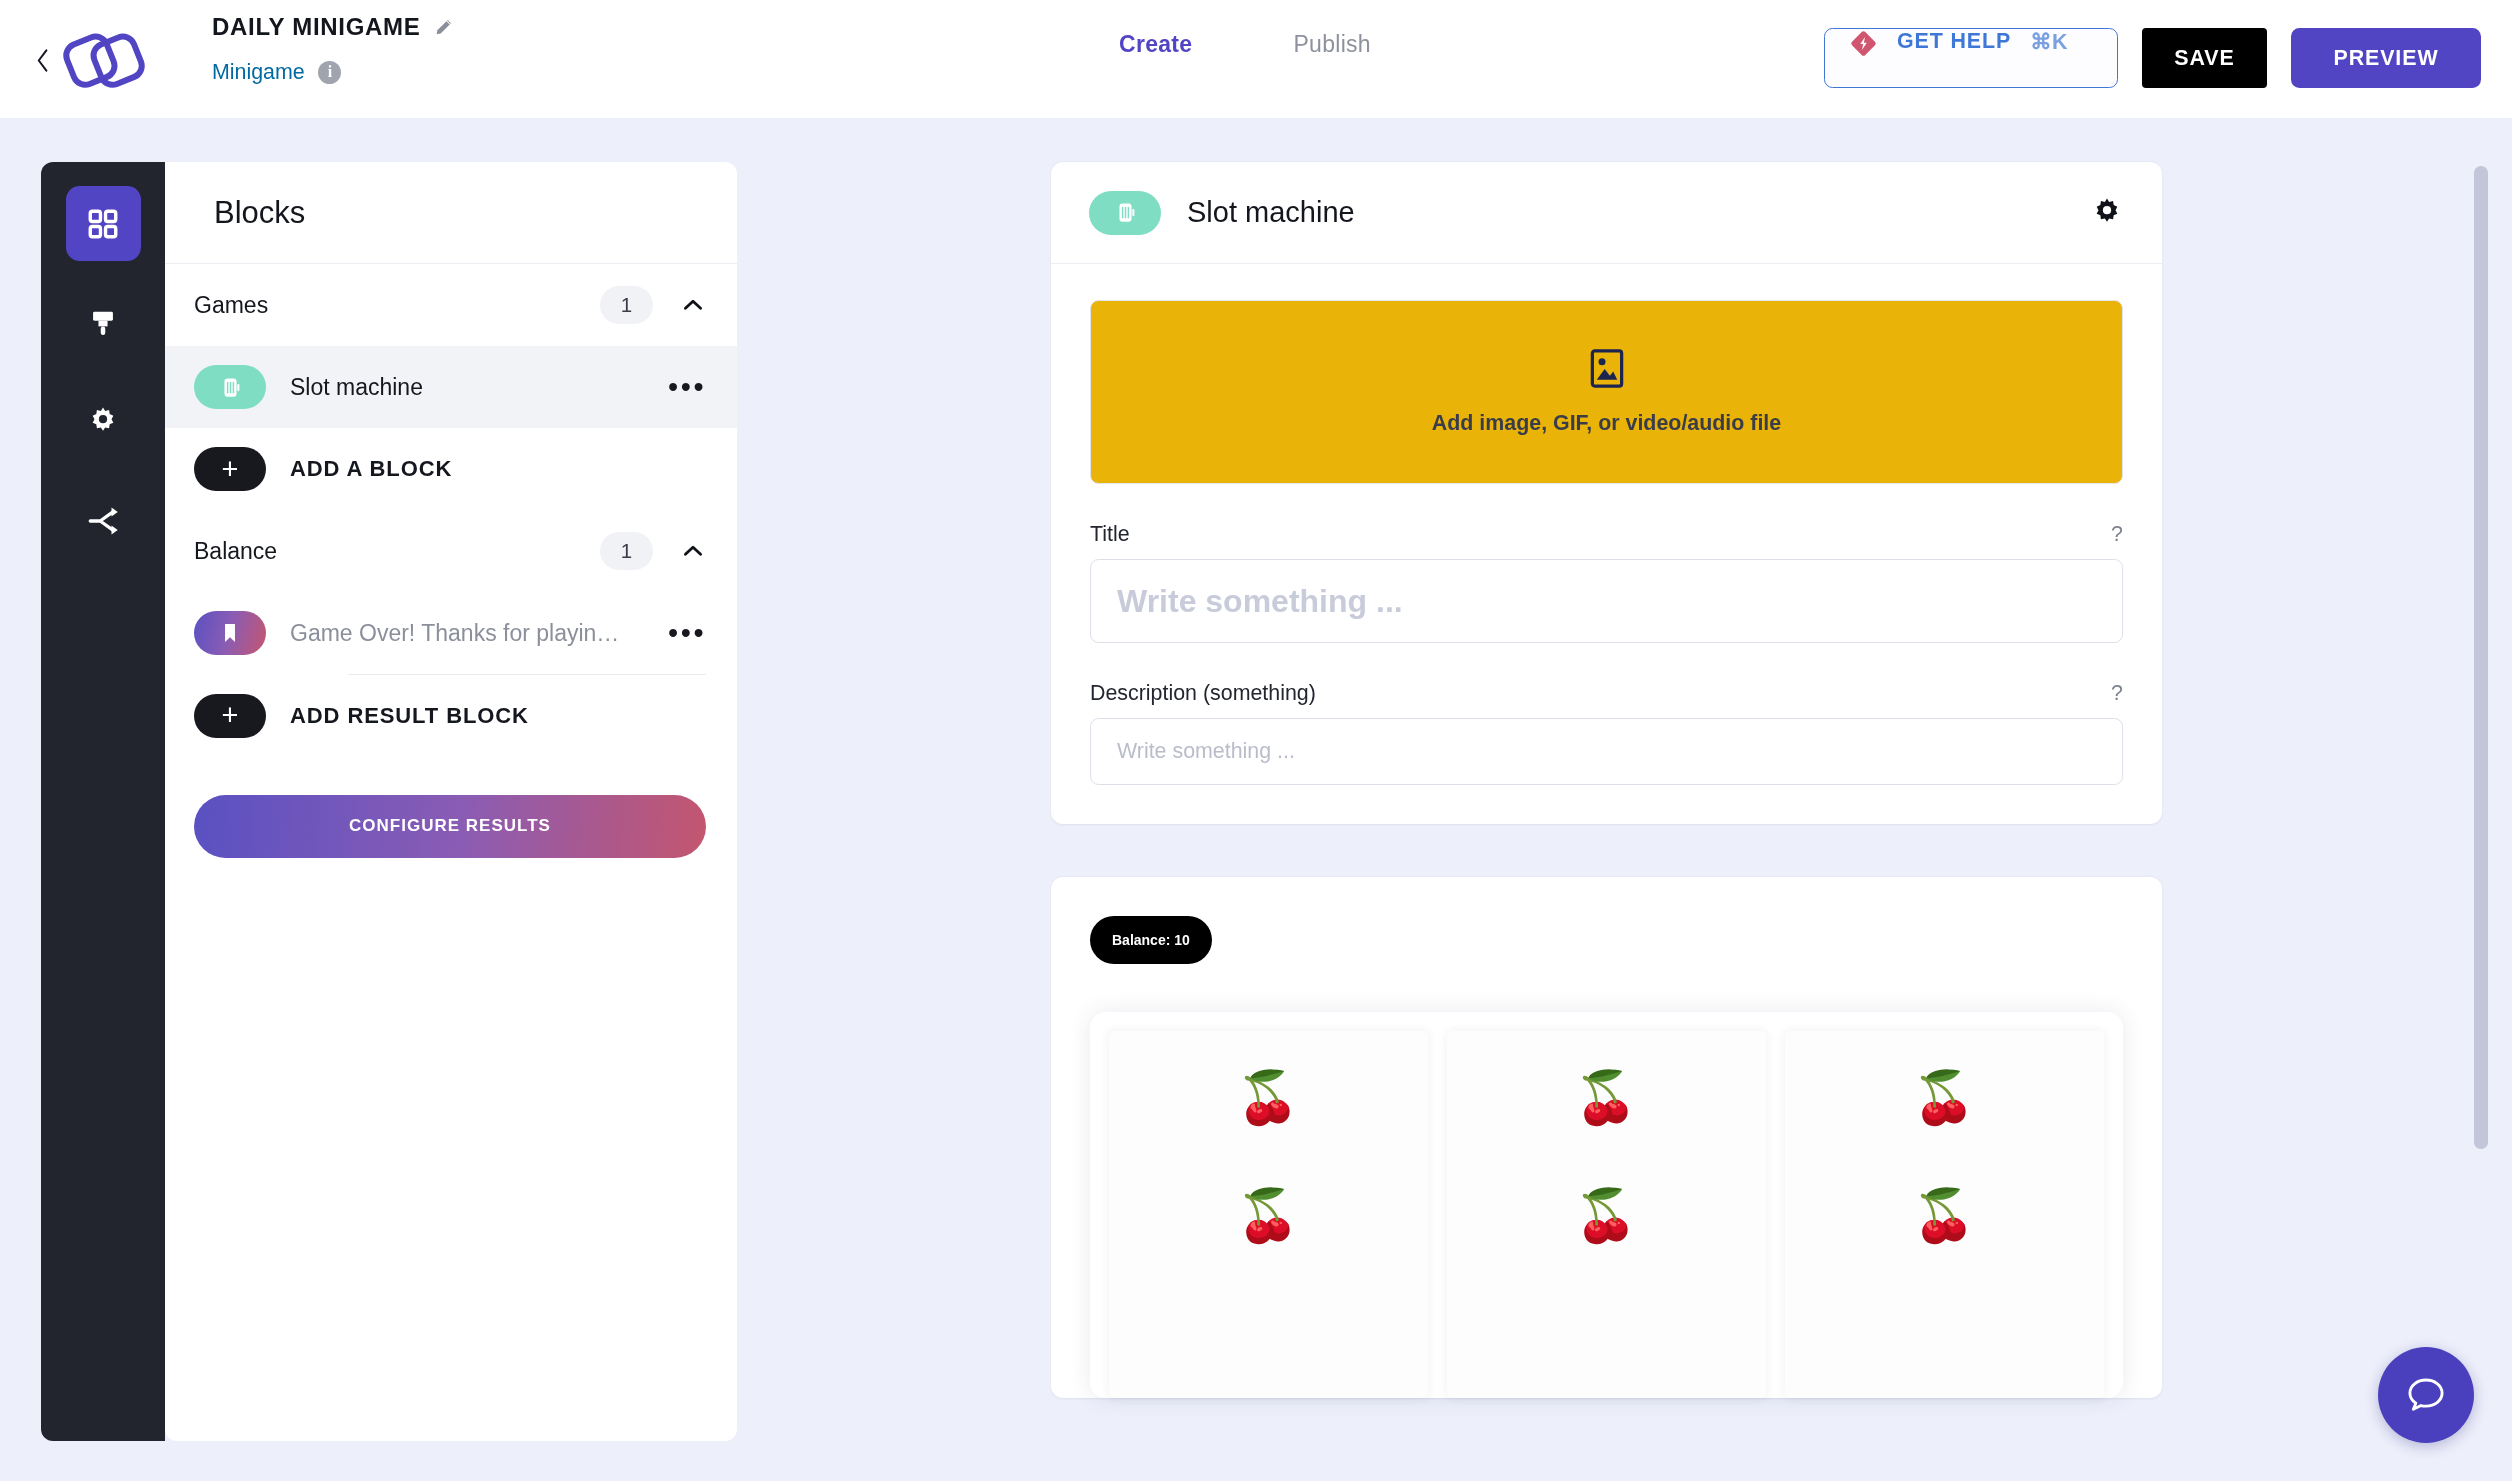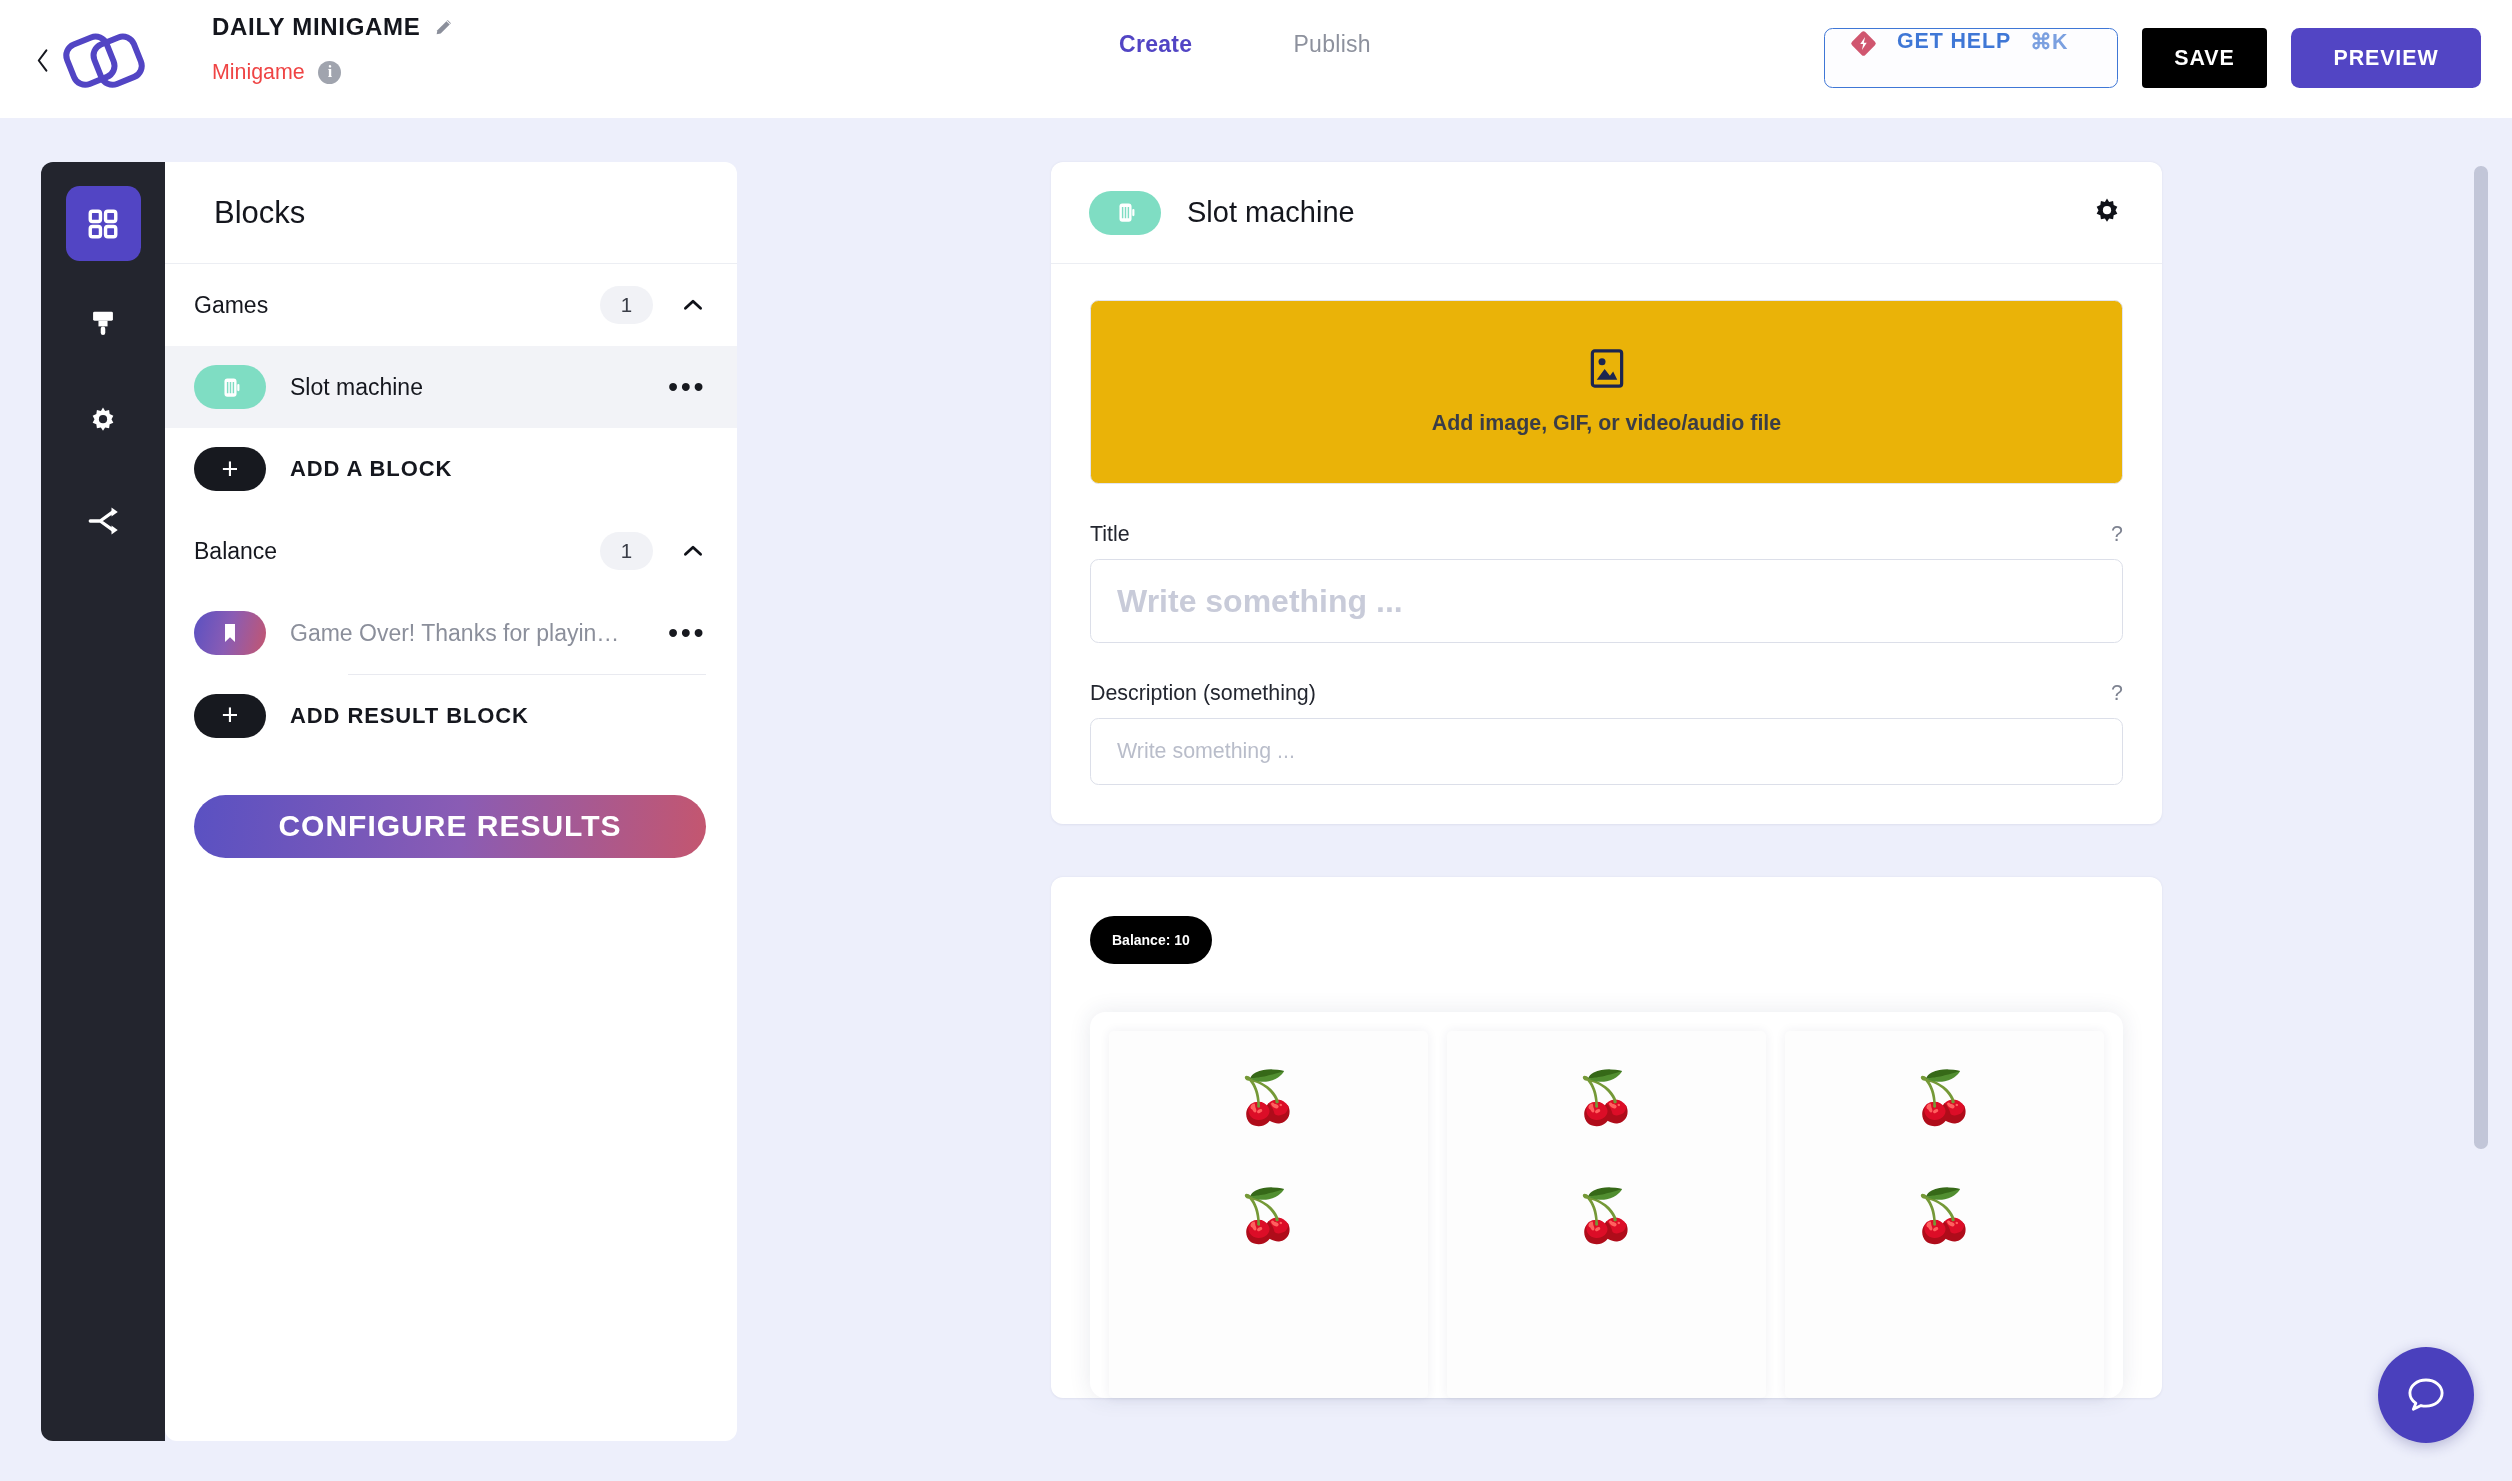--- a/index.html
+++ b/index.html
@@ -25,21 +25,21 @@
   }
   .logo-wrap { position: absolute; left: 58px; top: 22px; width: 92px; height: 79px; }
   .brand-block { position: absolute; left: 212px; top: 10.3px; }
   .brand-title-row { display: flex; align-items: center; gap: 12px; height: 34px; }
   .brand-title {
     font-size: 24px; font-weight: 700; letter-spacing: 0.7px;
     color: #14161d;
   }
   .pencil-icon { width: 22px; height: 22px; color: #7e8391; display:flex; }
   .brand-sub-row { display: flex; align-items: center; gap: 13.7px; margin-top: 15.4px; }
-  .brand-sub { font-size: 21.4px; color: #ef4444; }
+  .brand-sub { font-size: 21.4px; color: #0369a1; }
   .info-icon {
     width: 23px; height: 23px; border-radius: 50%;
     background: #a0a4ae; color: #ffffff;
     font-size: 16px; font-weight: 700; font-family: "Liberation Serif", serif;
     display: flex; align-items: center; justify-content: center;
   }
 
   .nav-tabs {
     position: absolute; left: 1119px; top: 31px;
     display: flex; gap: 101px;
@@ -146,21 +146,21 @@
   }
   .add-label {
     font-size: 22px; font-weight: 700; color: #15171e; letter-spacing: 0.9px;
   }
   .divider { height: 0.9px; background: #e9eaf0; margin: 0 31px 0 183px; }
 
   .configure-btn {
     margin: 38px 31px 0 29px;
     height: 63px; border-radius: 32px; border: none;
     background: linear-gradient(95deg,#5a51c2 0%, #8a5cb4 52%, #c4566f 100%);
-    color: #ffffff; font-size: 30px; font-weight: 700; letter-spacing: 1px;
+    color: #ffffff; font-size: 17px; font-weight: 700; letter-spacing: 1px;
     cursor: pointer; width: calc(100% - 60px);
     font-family: "Liberation Sans", sans-serif;
   }
 
   
   .main-col { position: absolute; left: 1051px; top: 162px; width: 1111px; }
   .card {
     background: #ffffff; border-radius: 12px;
     box-shadow: 0 0.9px 2.6px rgba(30,35,70,0.07);
   }

